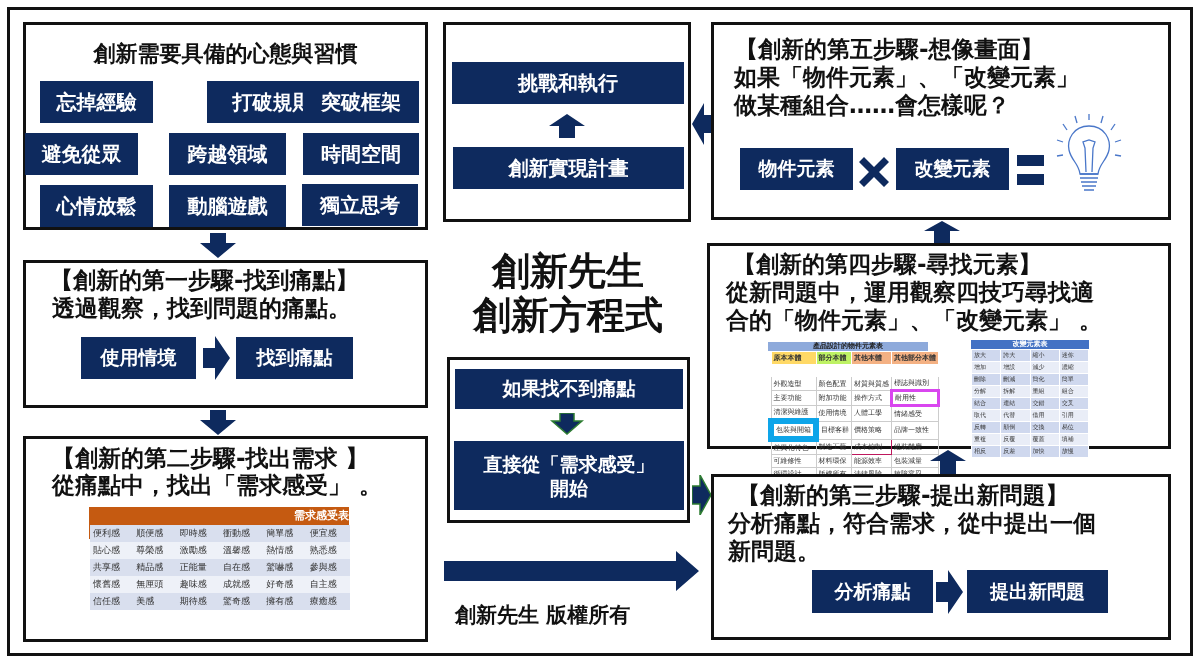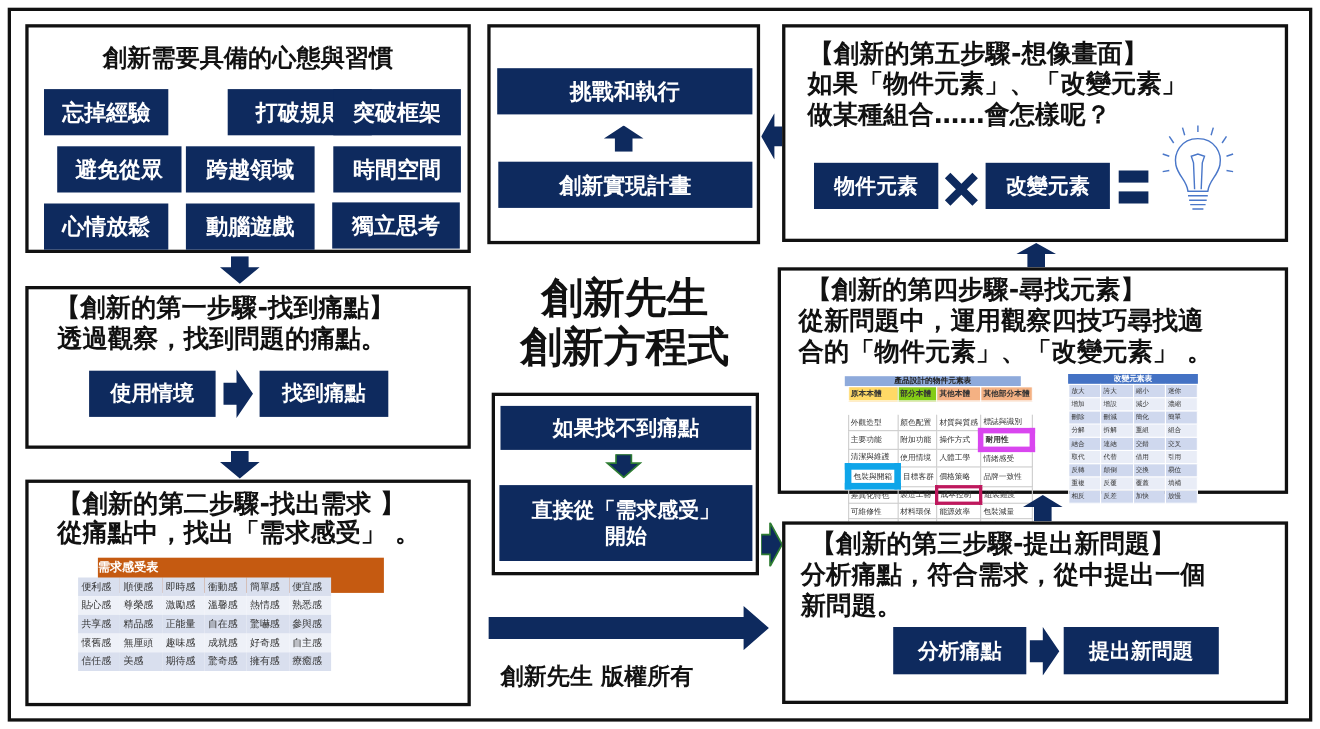--- a/index.html
+++ b/index.html
@@ -6,37 +6,37 @@
   html, body { width: 1200px; height: 663px; background: #ffffff; overflow: hidden; }
   body { position: relative; font-family: "DejaVu Sans", "Liberation Sans", sans-serif; color: #111; }
   .abs { position: absolute; }
   .frame { position: absolute; left: 7px; top: 7px; width: 1186px; height: 649px; border: 3px solid #111; }
   .box { position: absolute; border: 3px solid #111; background: #fff; }
   .navy { background: #0e2a5e; color: #fff; font-weight: bold; display: flex; align-items: center; justify-content: center; text-align: center; }
   .heading { font-weight: bold; font-size: 23px; line-height: 28px; white-space: nowrap; }
   .title-big { font-weight: bold; font-size: 38px; line-height: 46px; text-align: center; }
   table.mini { border-collapse: collapse; font-size: 7px; color: #333; }
   table.mini td { padding: 1px 2px; border: 1px solid #fff; white-space: nowrap; }
-  .need-table { position:absolute; left:71px; top:508px; width:230px; font-size:9px; border-collapse:collapse; }
+  .need-table { position:absolute; left:90px; top:508px; width:260px; font-size:9px; border-collapse:collapse; }
   .need-table td { padding: 2px 3px; color:#333; white-space:nowrap; }
   .need-table tr:nth-child(odd) td { background:#d9dfee; }
   .need-table tr:nth-child(even) td { background:#eef1f8; }
-  .need-head { position:absolute; left:89px; top:507px; width:260px; height:32px; background:#c55a11; color:#fff; font-size:11px; font-weight:bold; text-align:left; line-height:18px; }
+  .need-head { position:absolute; left:89px; top:507px; width:260px; height:32px; background:#c55a11; color:#fff; font-size:11px; font-weight:bold; text-align:right; line-height:18px; }
 </style>
 </head>
 <body>
 
 <div class="frame"></div>
 
 <div class="box" style="left:23px;top:22px;width:405px;height:208px;"></div>
 <div class="abs heading" style="left:23px;top:40px;width:405px;text-align:center;font-size:22px;">創新需要具備的心態與習慣</div>
 <div class="abs navy" style="left:40px;top:81px;width:113px;height:42px;font-size:20px;">忘掉經驗</div>
 <div class="abs navy" style="left:169px;top:81px;width:131px;height:42px;font-size:20px;margin-left:38px;">打破規則</div>
 <div class="abs navy" style="left:303px;top:81px;width:116px;height:42px;font-size:20px;">突破框架</div>
-<div class="abs navy" style="left:52px;top:133px;width:113px;height:42px;font-size:20px;">避免從眾</div>
+<div class="abs navy" style="left:25px;top:133px;width:113px;height:42px;font-size:20px;">避免從眾</div>
 <div class="abs navy" style="left:169px;top:133px;width:117px;height:42px;font-size:20px;">跨越領域</div>
 <div class="abs navy" style="left:303px;top:133px;width:116px;height:42px;font-size:20px;">時間空間</div>
 <div class="abs navy" style="left:40px;top:185px;width:113px;height:42px;font-size:20px;">心情放鬆</div>
 <div class="abs navy" style="left:169px;top:185px;width:117px;height:42px;font-size:20px;">動腦遊戲</div>
 <div class="abs navy" style="left:302px;top:184px;width:116px;height:42px;font-size:20px;">獨立思考</div>
 
 <svg class="abs" style="left:198px;top:233px;" width="40" height="26" viewBox="0 0 40 26">
     <path d="M12 0 H28 V10 H38 L20 25 L2 10 H12 Z" fill="#0e2a5e"></path>
   </svg>
 
@@ -174,58 +174,58 @@
 <div class="abs heading" style="left:733px;top:250px;">【創新的第四步驟-尋找元素】</div>
 <div class="abs heading" style="left:726px;top:278px;">從新問題中，運用觀察四技巧尋找適</div>
 <div class="abs heading" style="left:726px;top:306px;">合的「物件元素」、「改變元素」 。</div>
 
 <div class="abs" style="left:768px;top:342px;width:160px;">
   <div style="background:#8eaadb;font-size:7px;font-weight:bold;text-align:center;height:9px;line-height:9px;color:#222;">產品設計的物件元素表</div>
   <table class="mini" style="width:160px;">
     <tbody>
         <tr style="background:#f4b183;font-weight:bold;">
       <td style="background:#ffd966;">原本本體</td>
-          <td style="background:#84cc16;">部分本體</td>
+          <td style="background:#bef264;">部分本體</td>
           <td>其他本體</td>
           <td>其他部分本體</td>
     </tr>
     <tr style="height:12px;">
           <td></td>
           <td></td>
           <td></td>
           <td></td>
         </tr>
     <tr>
           <td style="border:1px solid #ccc;">外觀造型</td>
           <td style="border:1px solid #ccc;">顏色配置</td>
           <td style="border:1px solid #ccc;">材質與質感</td>
           <td style="border:1px solid #ccc;">標誌與識別</td>
         </tr>
     <tr>
           <td style="border:1px solid #ccc;">主要功能</td>
           <td style="border:1px solid #ccc;">附加功能</td>
           <td style="border:1px solid #ccc;">操作方式</td>
-          <td style="border:5px solid #d946ef;font-weight:bold;">耐用性</td>
+          <td style="border:3px solid #d946ef;">耐用性</td>
         </tr>
     <tr>
           <td style="border:1px solid #ccc;">清潔與維護</td>
           <td style="border:1px solid #ccc;">使用情境</td>
           <td style="border:1px solid #ccc;">人體工學</td>
           <td style="border:1px solid #ccc;">情緒感受</td>
         </tr>
     <tr>
           <td style="border:6px solid #0ea5e9;">包裝與開箱</td>
           <td style="border:1px solid #ccc;">目標客群</td>
           <td style="border:1px solid #ccc;">價格策略</td>
           <td style="border:1px solid #ccc;">品牌一致性</td>
         </tr>
     <tr>
           <td style="border:1px solid #ccc;">差異化特色</td>
           <td style="border:1px solid #ccc;">製造工藝</td>
-          <td style="border:3px solid #be185d;">成本控制</td>
+          <td style="border:1px solid #be185d;">成本控制</td>
           <td style="border:1px solid #ccc;">組裝難度</td>
         </tr>
     <tr>
           <td style="border:1px solid #ccc;">可維修性</td>
           <td style="border:1px solid #ccc;">材料環保</td>
           <td style="border:1px solid #ccc;">能源效率</td>
           <td style="border:1px solid #ccc;">包裝減量</td>
         </tr>
     <tr>
           <td style="border:1px solid #ccc;">循環設計</td>

